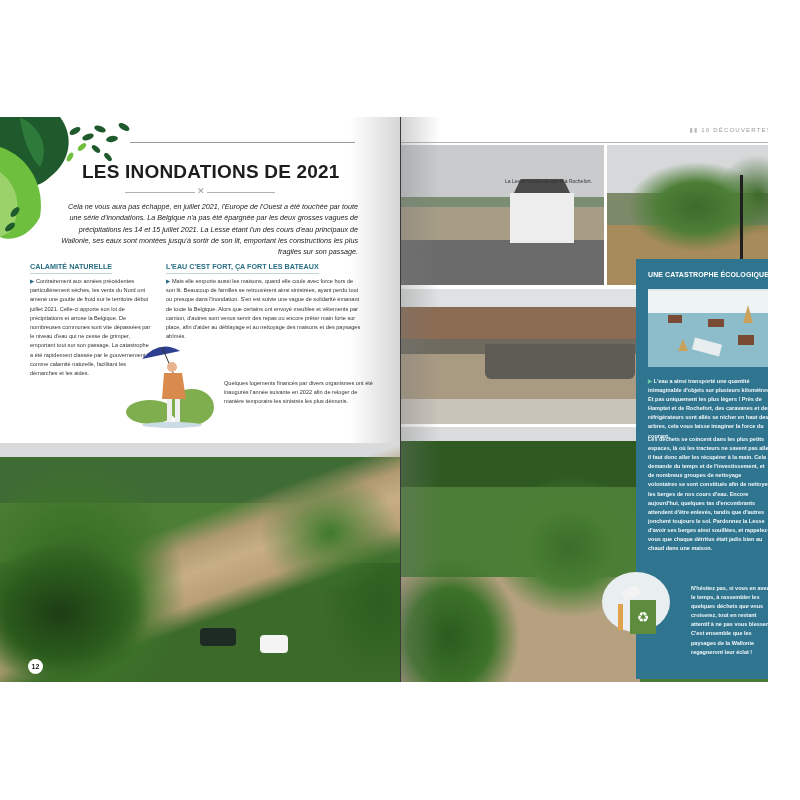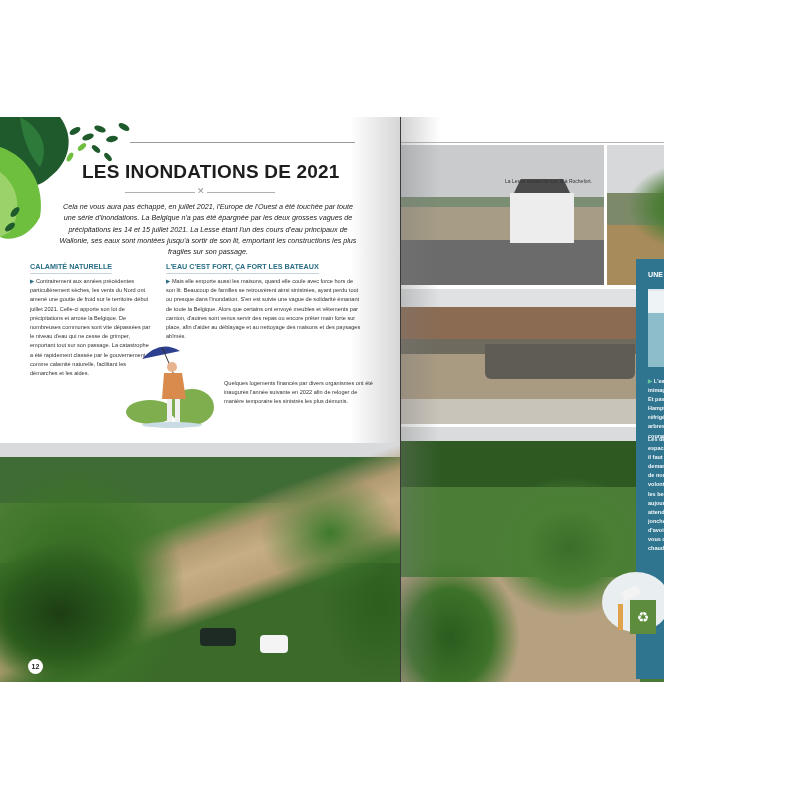--- a/index.html
+++ b/index.html
@@ -1,28 +1,28 @@
 <!DOCTYPE html>
 <html><head>
 <meta charset="utf-8">
 <style>
   html, body { margin:0; padding:0; }
   body { width:800px; height:800px; background:#ffffff; position:relative; overflow:hidden; font-family:"Liberation Sans", sans-serif; }
-  .spread { position:absolute; left:0; top:117px; width:664px; height:565px; overflow:hidden; background:#f9a8d4; }
+  .spread { position:absolute; left:0; top:117px; width:768px; height:565px; overflow:hidden; background:#f9a8d4; }
   
   .page-left { position:absolute; left:0; top:0; width:400px; height:565px; background:#ffffff; overflow:hidden; }
   .gutter-shade-l { position:absolute; right:0; top:0; width:50px; height:330px; background:linear-gradient(to right, rgba(255,255,255,0), rgba(180,180,180,0.55)); }
   .gutter-shade-r { position:absolute; left:0; top:0; width:40px; height:565px; background:linear-gradient(to left, rgba(255,255,255,0), rgba(120,120,120,0.35)); z-index:3; pointer-events:none;}
   .top-rule-l { position:absolute; left:130px; right:45px; top:25px; height:1px; background:#9a9a9a; }
   .leaves { position:absolute; left:0; top:0; width:150px; height:140px; }
   .title { position:absolute; left:82px; top:44px; font-size:19px; font-weight:bold; color:#1d1d1d; letter-spacing:0.2px; }
   .title-orn { position:absolute; left:125px; top:72px; width:150px; height:8px; }
   .title-orn:before { content:""; position:absolute; left:0; right:0; top:3px; height:1px; background:#b0b0b0; }
   .title-orn span { position:absolute; left:70px; top:-3px; font-size:9px; color:#999; background:#fff; padding:0 2px; }
-  .intro { position:absolute; left:58px; top:84px; width:300px; text-align:center; font-style:italic; font-size:7.2px; line-height:11.3px; color:#222; }
+  .intro { position:absolute; left:58px; top:84px; width:300px; text-align:right; font-style:italic; font-size:7.2px; line-height:11.3px; color:#222; }
   .h-sec { position:absolute; font-size:7.2px; font-weight:bold; color:#2a6f86; border-bottom:1px solid #c6d3d8; padding-bottom:2px; }
   .body-text { position:absolute; font-size:5.6px; line-height:9.2px; color:#333; font-family:"Liberation Sans", sans-serif; font-stretch:condensed; }
   .body-text .tri { color:#2a6f86; }
   .col1 { left:30px; top:160px; width:122px; }
   .col2a { left:166px; top:160px; width:196px; }
   .col2b { left:224px; top:262px; width:150px; }
   .illus-woman { position:absolute; left:122px; top:220px; width:100px; height:95px; }
   .photo-left { position:absolute; left:0; top:326px; width:400px; height:239px; overflow:hidden;
      background:
        radial-gradient(ellipse 90px 70px at 60px 170px, #1d3d14 0%, #2a5a1c 60%, rgba(42,90,28,0) 100%),

